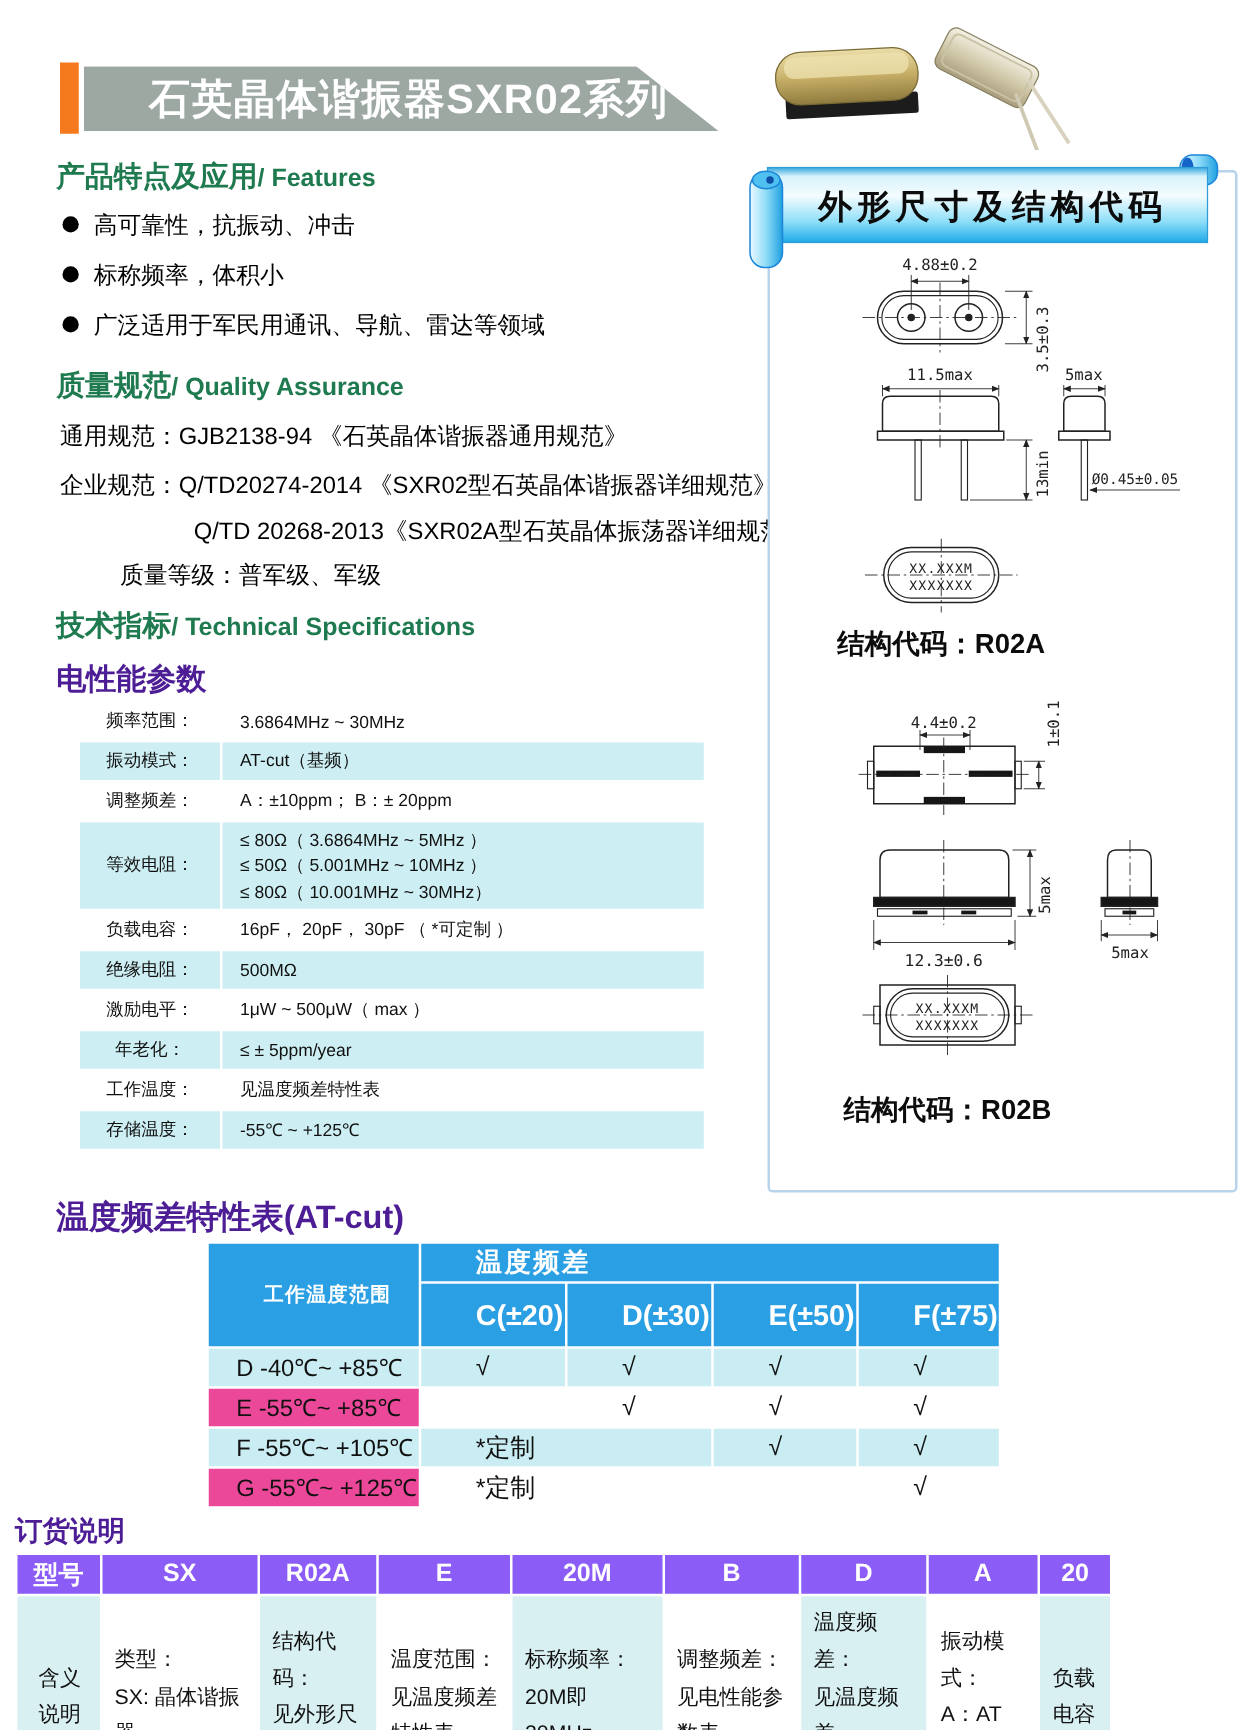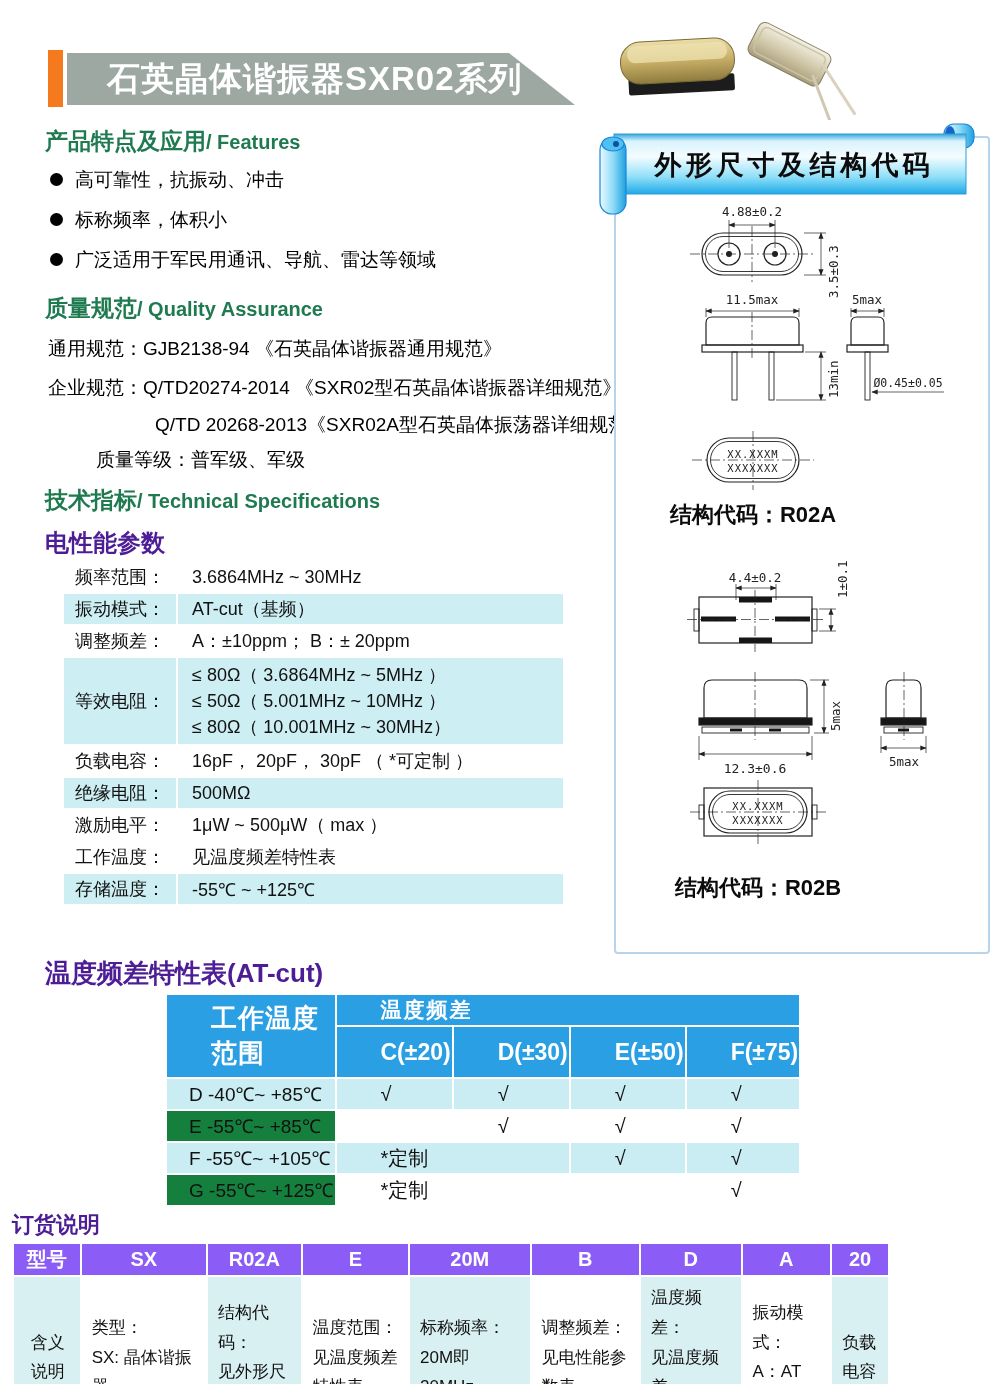--- a/index.html
+++ b/index.html
@@ -10,52 +10,52 @@
   .abs{position:absolute;}
 
   
   .orange-bar{left:48px;top:50px;width:15px;height:57px;background:#F5791D;}
   .gray-banner{
     left:67px;top:53px;width:508px;height:52px;background:#9DA8A3;
     clip-path:polygon(0 0,87% 0,100% 100%,0 100%);
     display:flex;align-items:center;
   }
   .gray-banner .t{
-    color:#fff;font-size:33px;font-weight:bold;letter-spacing:1px;padding-left:40px;
+    color:#fff;font-size:33px;font-weight:bold;letter-spacing:1px;padding-left:52px;
     white-space:nowrap;
   }
 
   
   .h-green{color:#1F7A50;font-weight:bold;font-size:23px;white-space:nowrap;}
   .h-green .en{font-size:20px;}
   .h-blue{color:#4c1d95;font-weight:bold;font-size:24px;white-space:nowrap;}
   .body-line{font-size:19px;color:#000;white-space:nowrap;}
   .bullet-dot{display:inline-block;width:13px;height:13px;border-radius:50%;background:#000;margin-right:12px;}
 
   
   table{border-collapse:separate;border-spacing:2px;}
   .elec{left:62px;top:560px;width:503px;}
-  .elec td{font-size:18px;}
+  .elec td{font-size:14px;}
   .elec .hd{background:#2B9FE4;color:#fff;font-weight:bold;text-align:center;height:27px;font-size:19px;}
   .elec .name{width:110px;text-align:center;height:28px;background:#fff;}
   .elec .val{padding-left:14px;background:#fff;}
   .elec tr.tint .name,.elec tr.tint .val{background:#CDEEF2;}
   .elec .multiline{white-space:pre-line;line-height:1.45;padding-top:4px;padding-bottom:4px;}
 
   
   .panel-box{left:614px;top:136px;width:372px;height:814px;border:2px solid #B8D4EC;border-radius:4px;background:#fff;}
 
   
   .temp{left:165px;top:993px;width:612px;}
   .temp td{text-align:left;font-size:19px;padding-left:44px;}
   .temp .th{background:#2B9FE4;color:#fff;font-weight:bold;}
   .temp .group{height:26px;font-size:21px;letter-spacing:2px;}
-  .temp .range-h{font-size:26px;letter-spacing:1px;font-family:Liberation Mono, monospace;}
+  .temp .range-h{font-size:16px;letter-spacing:1px;font-family:Liberation Mono, monospace;}
   .temp .sub .th{height:48px;font-size:23px;}
-  .temp .range{text-align:left;padding-left:22px;white-space:nowrap;background:#15803d;height:28px;}
+  .temp .range{text-align:left;padding-left:22px;white-space:nowrap;background:#ec4899;height:28px;}
   .temp .c{background:#fff;font-size:20px;}
   .temp tr.tint .range,.temp tr.tint .c{background:#C9EDF2;}
 
   
   .order{left:12px;top:1242px;width:878px;}
   .order td{font-size:17px;}
   .order .hd{background:#8b5cf6;color:#fff;font-weight:bold;text-align:center;height:29px;font-size:20px;}
   .order .cell{background:#fff;vertical-align:middle;padding:6px 8px 6px 10px;white-space:pre-line;line-height:1.75;height:100px;}
   .order .cell.tint{background:#D9F0F2;}
   .order .rowlab{text-align:center;}
@@ -146,20 +146,24 @@
         <td class="val">16pF， 20pF， 30pF （ *可定制 ）</td>
       </tr>
   <tr class="tint">
         <td class="name">绝缘电阻：</td>
         <td class="val">500MΩ</td>
       </tr>
   <tr>
         <td class="name">激励电平：</td>
         <td class="val">1μW ~ 500μW（ max ）</td>
       </tr>
+  <tr class="tint">
+        <td class="name">年老化：</td>
+        <td class="val">≤ ± 5ppm/year</td>
+      </tr>
   <tr>
         <td class="name">工作温度：</td>
         <td class="val">见温度频差特性表</td>
       </tr>
   <tr class="tint">
         <td class="name">存储温度：</td>
         <td class="val">-55℃ ~ +125℃</td>
       </tr>
 </tbody>
   </table>

